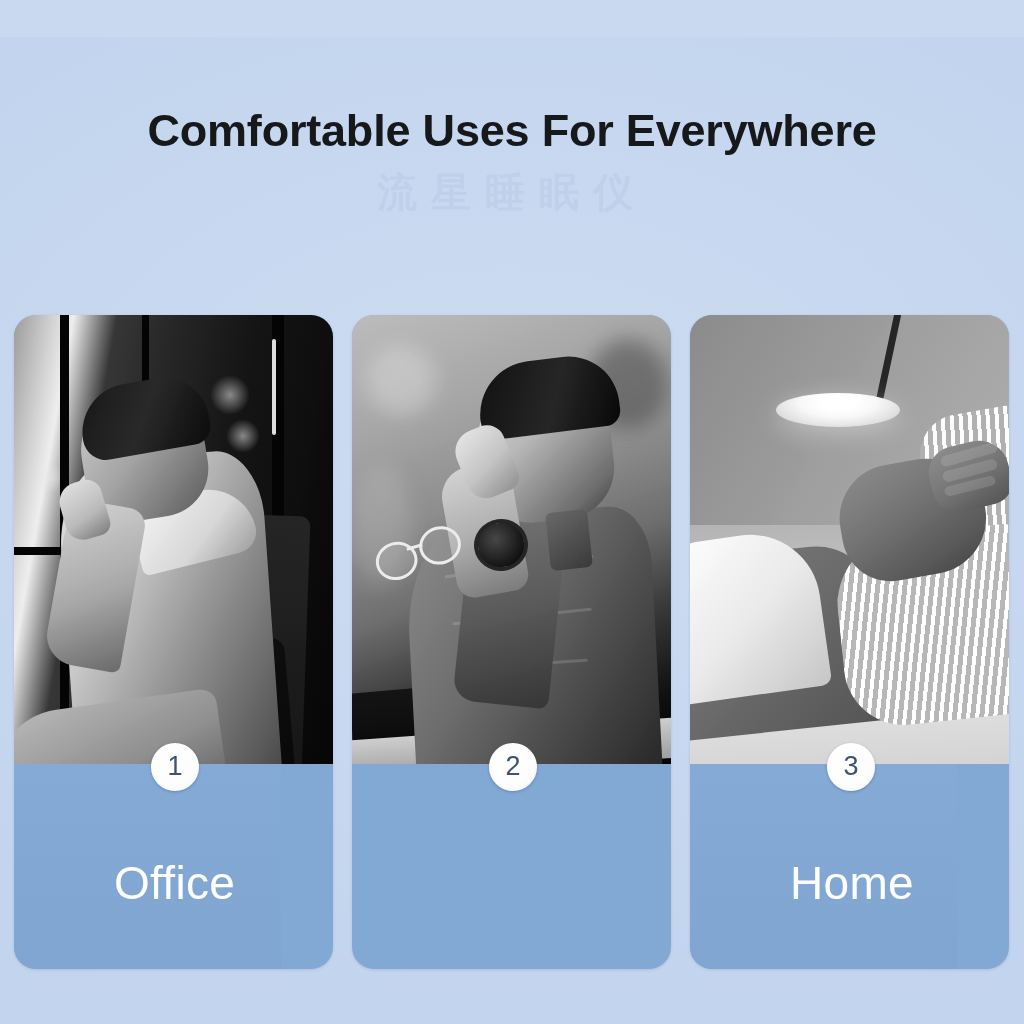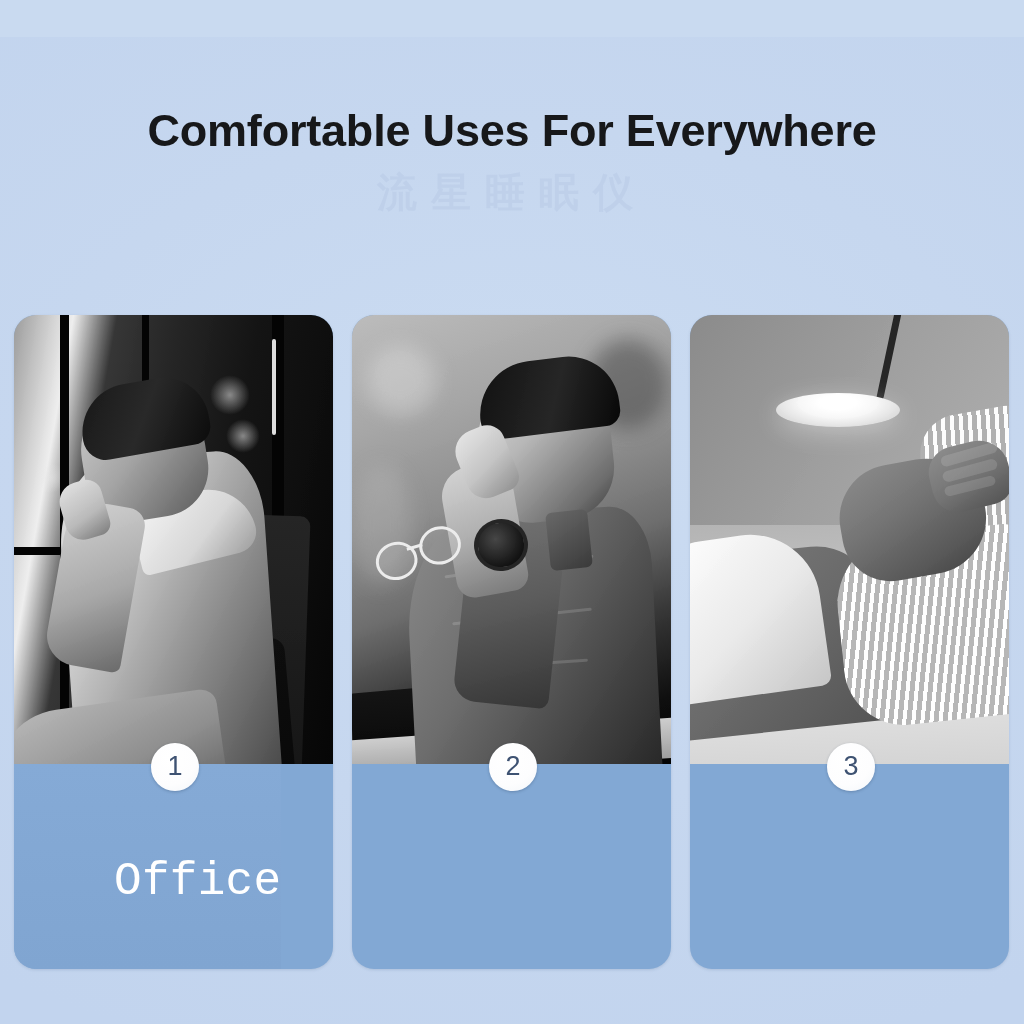--- a/index.html
+++ b/index.html
@@ -88,21 +88,20 @@
   }
 
   
   .panel {
     position: absolute;
     left: 0;
     top: 449px;
     width: 267px;
     height: 205px;
     background: linear-gradient(180deg, #85aad6 0%, #80a5d1 100%);
-    font-family: Liberation Mono, monospace;
   }
   .panel-label {
     position: absolute;
     left: 100px;
     top: 92px;
     font-size: 46px;
     color: #ffffff;
     letter-spacing: 0.3px;
     white-space: nowrap;
   }
@@ -514,19 +513,22 @@
         <div class="p3-sheet"></div>
         <div class="p3-shoulder"></div>
         <div class="p3-pillow"></div>
         <div class="p3-head"></div>
         <div class="p3-tank"></div>
         <div class="p3-hand"></div>
         <div class="p3-finger" style="left:250px;top:134px;width:58px;height:11px;transform:rotate(-16deg);"></div>
         <div class="p3-finger" style="left:252px;top:150px;width:56px;height:11px;transform:rotate(-15deg);"></div>
         <div class="p3-finger" style="left:254px;top:166px;width:52px;height:10px;transform:rotate(-14deg);"></div>
       </div>
+      <div class="panel">
+        <div class="panel-label">Home</div>
+      </div>
       <div class="badge">
         <div class="badge-num">3</div>
       </div>
     </div>
 
   </div>
 </div>
 
 </body></html>

